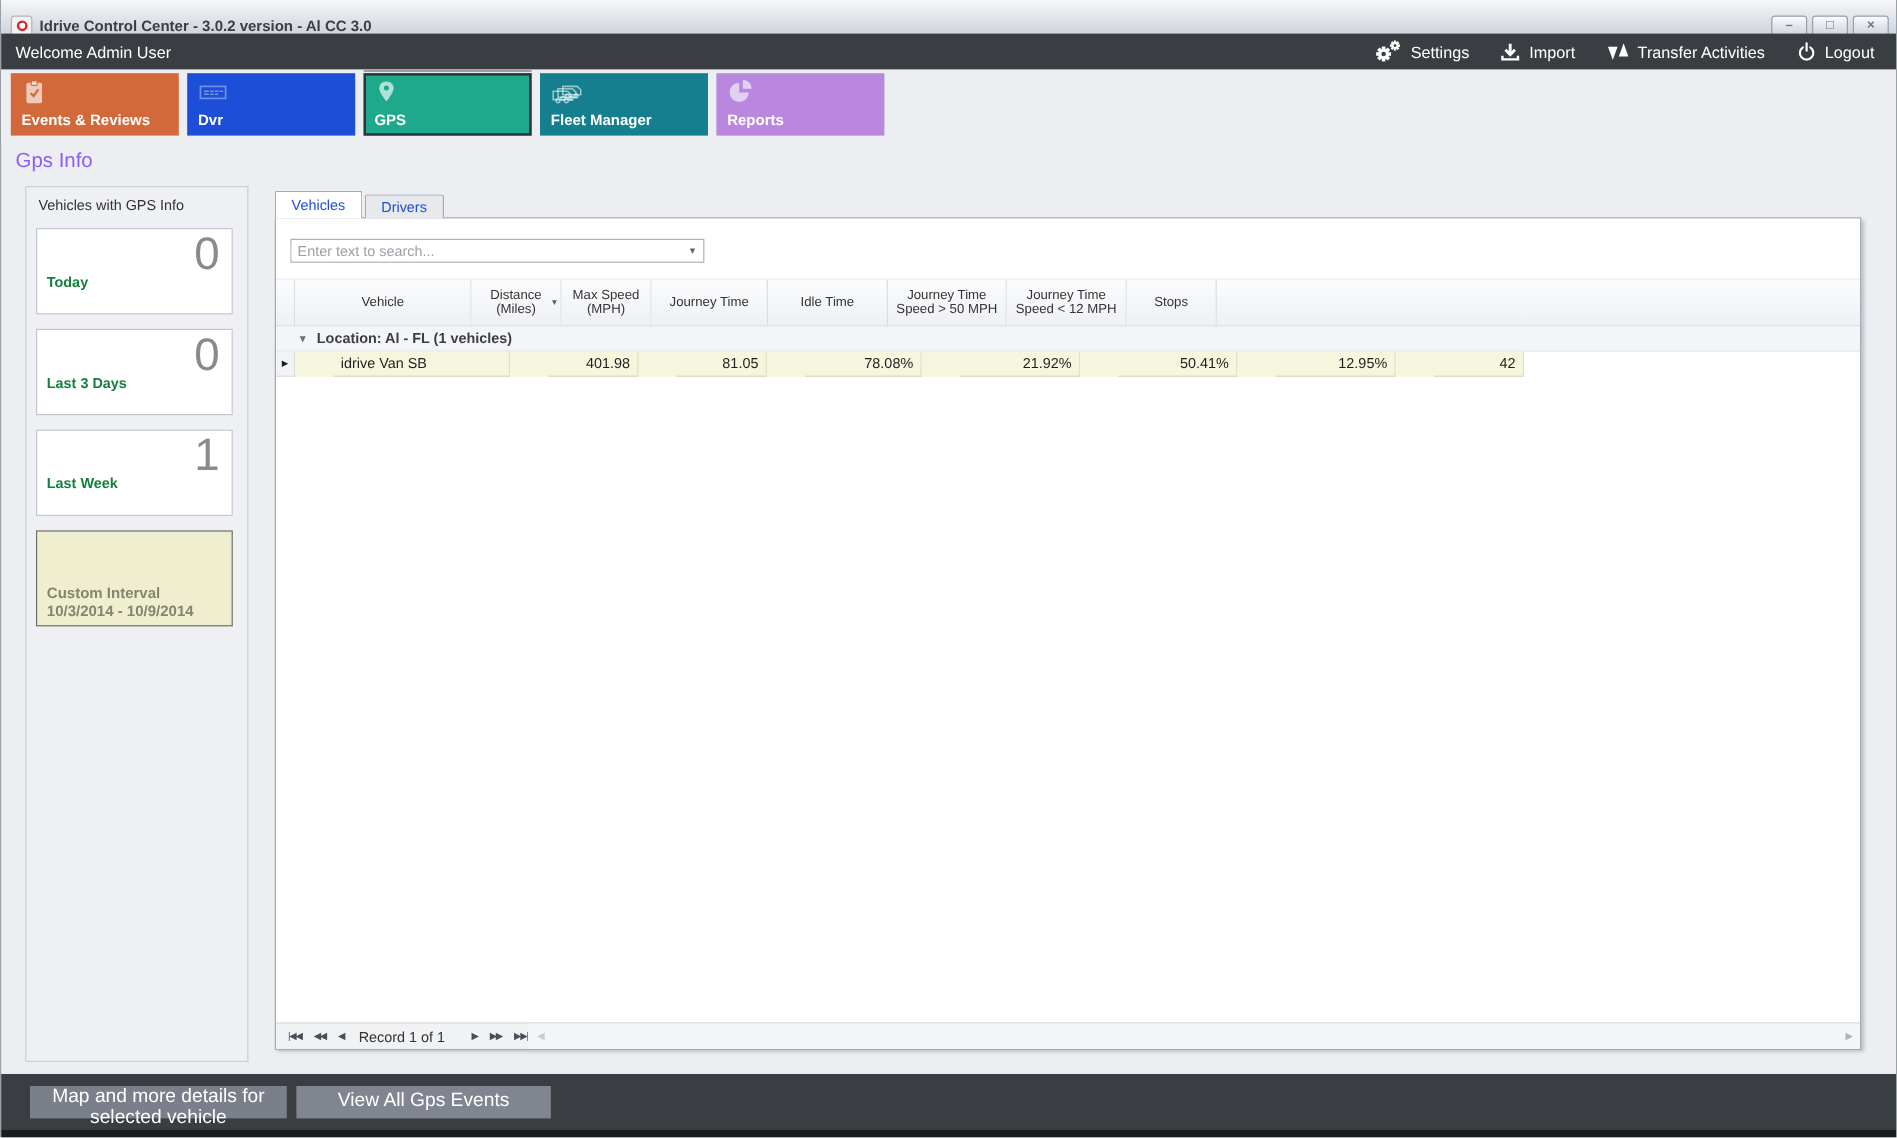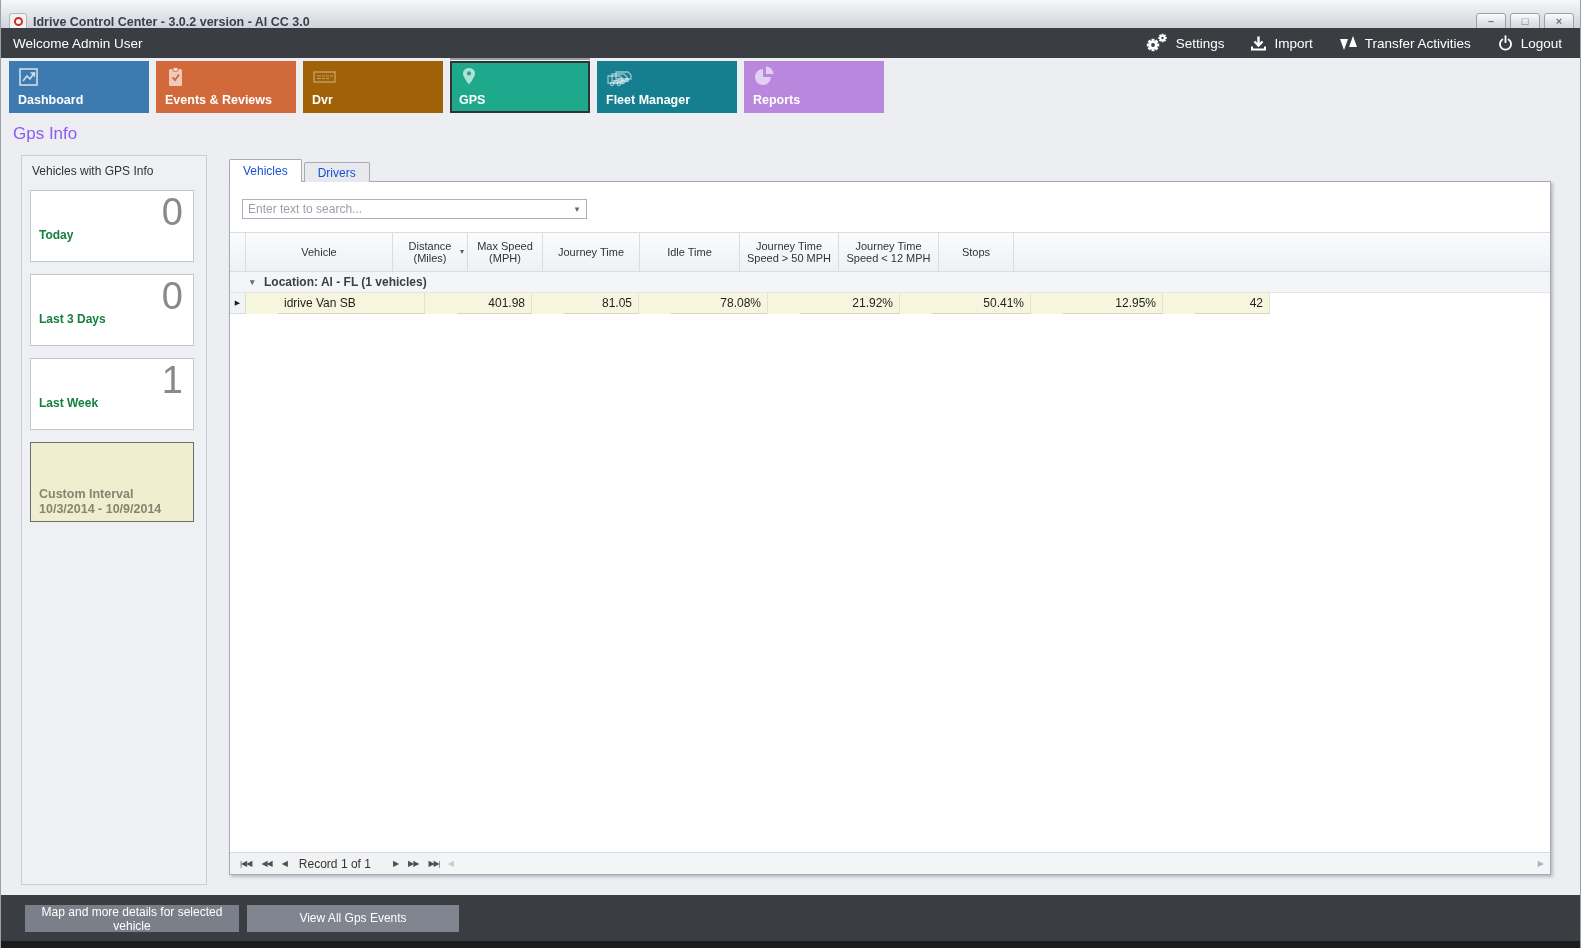--- a/index.html
+++ b/index.html
@@ -105,21 +105,21 @@
     border-top:1px solid #d6d9de; display:flex; align-items:center; font-size:12px; color:#333; }
   .pg { font-size:8px; color:#4a4f57; letter-spacing:-1px; margin-left:10px; cursor:default; }
   .pg-text { margin:0 12px; cursor:default; }
   .pg-scroll { flex:1; display:flex; align-items:center; height:100%; background:#f4f5f7; }
   .pg-scroll .sl { font-size:8px; color:#c9ccd2; margin-left:8px; }
   .pg-scroll .sr { font-size:8px; color:#aeb3bb; margin-left:auto; margin-right:6px; }
 
   
   .footer { position:absolute; left:0; right:0; bottom:7px; height:46px; background:#3a3d41;
     display:flex; align-items:center; }
-  .footer-btn { height:27px; border:none; color:#fff; font-size:12px;
+  .footer-btn { height:27px; border:none; color:#fff; font-size:16px;
     font-family:"Liberation Sans", sans-serif; background:#7b7f89; cursor:default; }
   .footer-btn.b1 { width:214px; margin-left:24px; }
   .footer-btn.b2 { width:212px; margin-left:8px; background:#81858f; }
   .window-bottom { position:absolute; left:0; right:0; bottom:0; height:7px; background:#1a1c1e; }
 
   svg { display:block; }
 </style>
 </head>
 <body>
 
@@ -190,41 +190,31 @@
             <path d="M5.4 4.4 A 5.6 5.6 0 1 0 11.6 4.4" stroke-width="1.8"></path>
             <path d="M8.5 1.2 v6" stroke-width="1.8"></path>
           </svg>
         </span>
         <span>Logout</span>
       </div>
     </div>
   </div>
 
   <div class="tiles">
-    <div class="tile" style="background: rgb(60, 122, 176);">
-      <span class="t-icon">
-        <svg width="22" height="22" viewBox="0 0 22 22" fill="none" stroke="rgba(255,255,255,0.75)" stroke-width="1.6">
-          <rect x="2" y="3" width="17" height="16"></rect>
-          <path d="M5 15 L9 10 L12 13 L16 7"></path>
-          <path d="M12.5 7 h3.8 v3.8"></path>
-        </svg>
-      </span>
-      <span class="t-label">Dashboard</span>
-    </div>
     <div class="tile" style="background: rgb(210, 105, 58);">
       <span class="t-icon">
         <svg width="20" height="22" viewBox="0 0 20 22">
           <rect x="4" y="3" width="13" height="17" rx="1.5" fill="rgba(255,255,255,0.65)"></rect>
           <rect x="8" y="1.2" width="5" height="4" rx="1" fill="rgba(255,255,255,0.65)" stroke="#d2693a" stroke-width="1"></rect>
           <path d="M7.5 11.5 L10 14 L14 8.5" fill="none" stroke="#d2693a" stroke-width="1.8"></path>
         </svg>
       </span>
       <span class="t-label">Events &amp; Reviews</span>
     </div>
-    <div class="tile" style="background: #a16207;">
+    <div class="tile" style="background: #1d4ed8;">
       <span class="t-icon">
         <svg width="26" height="22" viewBox="0 0 26 22" fill="none" stroke="rgba(255,255,255,0.38)">
           <rect x="2" y="6" width="21" height="10" stroke-width="1.4"></rect>
           <path d="M5 10 h4 M10 10 h3 M14 10 h3 M18 10 h3" stroke-width="1.2"></path>
           <path d="M5 12.5 h4 M10 12.5 h3 M14 12.5 h3" stroke-width="1.2"></path>
         </svg>
       </span>
       <span class="t-label">Dvr</span>
     </div>
     <div class="tile selected" style="background: rgb(30, 169, 140);">

